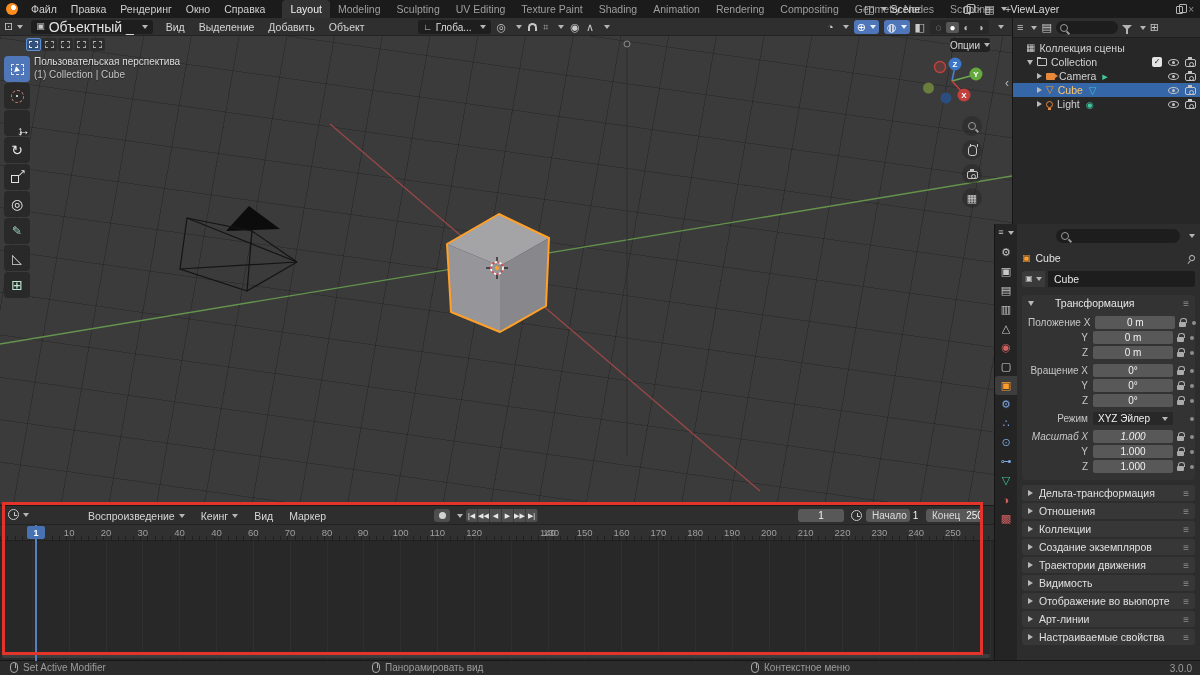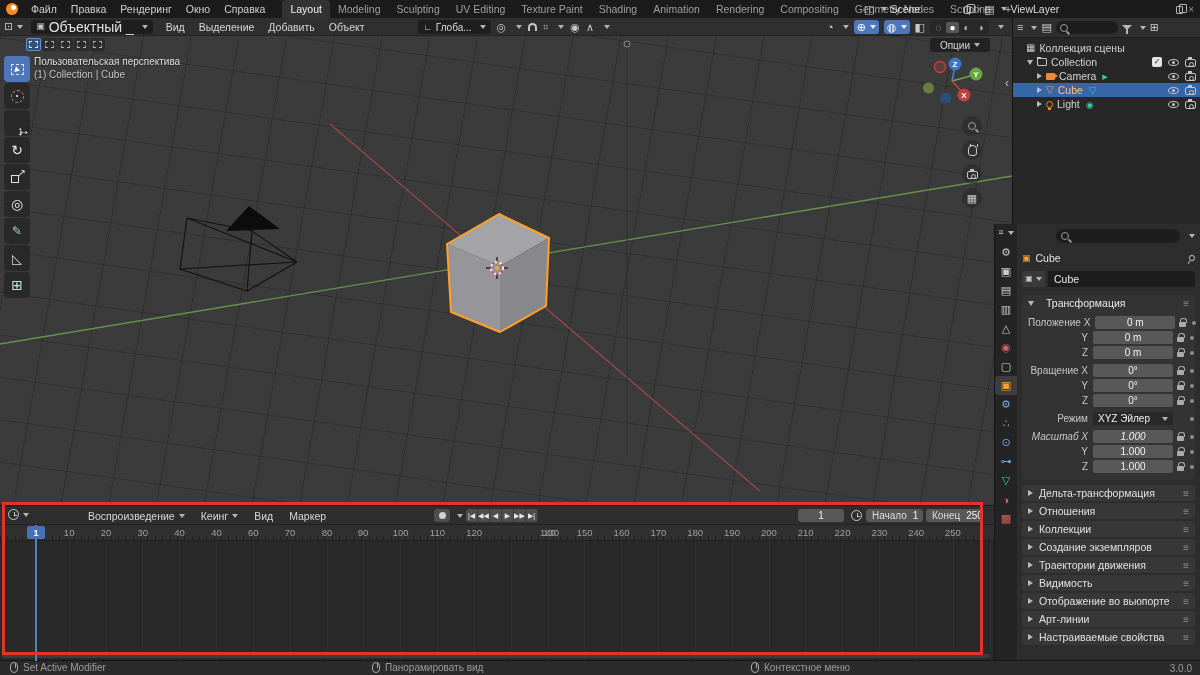--- a/index.html
+++ b/index.html
@@ -109,21 +109,21 @@
   .t-rotate::before { content:"↻"; color:#e8e8e8; font-size:14px; }
   .t-scale { width:8px; height:8px; border:1px solid #e2e2e2; position:relative; margin:4px 0 0 -4px; }
   .t-scale::after { content:"↗"; position:absolute; top:-9px; right:-8px; font-size:10px; color:#e8e8e8; }
   .t-transform::before { content:"◎"; color:#e8e8e8; font-size:14px; }
   .t-annotate::before { content:"✎"; color:#9fd8cd; font-size:12px; }
   .t-measure::before { content:"◺"; color:#d8d8d8; font-size:13px; }
   .t-add-cube::before { content:"⊞"; color:#bfe8d2; font-size:14px; }
   .vp-text { position:absolute; left:34px; top:20px; z-index:2; font-size:10px; color:#dedede; text-shadow:0 1px 1px rgba(0,0,0,.4); }
   .vp-text .l2 { color:#c4c4c4; margin-top:2px; }
   .vp-options { position:absolute; right:22px; top:2px; height:14px; background:rgba(30,30,30,.85); border-radius:3px;
-                display:flex; align-items:center; padding:0 10px; z-index:2; font-size:10px; color:#d8d8d8; }
+                display:flex; align-items:center; padding:0 0; z-index:2; font-size:10px; color:#d8d8d8; }
   .gizmo { position:absolute; left:922px; top:16px; z-index:2; }
   .navcol { position:absolute; left:962px; top:80px; z-index:2; display:flex; flex-direction:column; gap:4px; }
   .navbtn { width:20px; height:20px; border-radius:50%; background:rgba(35,35,35,.45); display:flex; align-items:center; justify-content:center; }
   .n-toggle { position:absolute; right:3px; top:40px; z-index:2; color:#b9b9b9; font-size:12px; }
 
   
   .outliner { position:absolute; left:1012px; top:18px; width:188px; height:206px; background:#272727; border-left:1px solid #161616; }
   .ol-header { height:20px; background:#2f2f2f; border-bottom:1px solid #1f1f1f; display:flex; align-items:center; padding:0 4px; gap:4px; }
   .ol-search { flex:0 0 62px; height:13px; background:#1d1d1d; border-radius:7px; display:flex; align-items:center; padding:0 4px; }
   .ol-rows { padding-top:3px; }
@@ -142,21 +142,21 @@
   .pr-edbtn { margin:4px 0 6px 0; display:flex; align-items:center; }
   .pr-content { margin-left:22px; padding:5px 5px 0 5px; }
   .pr-searchrow { display:flex; align-items:center; gap:5px; margin-bottom:6px; }
   .pr-search { flex:1; height:14px; background:#1d1d1d; border-radius:7px; display:flex; align-items:center; padding:0 5px; margin-left:34px; }
   .pr-bc { display:flex; align-items:center; gap:5px; height:18px; margin-bottom:4px; font-size:10.5px; color:#e2e2e2; }
   .pr-namerow { display:flex; align-items:center; gap:3px; margin-bottom:8px; }
   .pr-objbtn { width:24px; height:16px; background:#3a3a3a; border-radius:3px 0 0 3px; display:flex; align-items:center; justify-content:center; gap:2px; }
   .pr-namefield { flex:1; height:16px; background:#1d1d1d; border:none; border-radius:0 3px 3px 0; color:#e8e8e8;
                   font-size:10.5px; padding:0 6px; font-family:inherit; }
   .panel { background:#333333; border-radius:4px; padding-bottom:5px; margin-bottom:5px; }
-  .panel-head { height:16px; display:flex; align-items:center; gap:12px; padding:0 6px; font-size:10.5px; color:#e6e6e6; }
+  .panel-head { height:16px; display:flex; align-items:center; gap:21px; padding:0 6px; font-size:10.5px; color:#e6e6e6; }
   .handle { margin-left:auto; color:#8f8f8f; font-size:10px; letter-spacing:0; }
   .tr-row { display:flex; align-items:center; height:13px; margin:0 6px 2px 6px; }
   .tr-label { flex:0 0 60px; text-align:right; margin-right:5px; font-size:10px; color:#c6c6c6; white-space:nowrap; }
   .tr-field { flex:0 0 80px; height:13px; background:#585858; border-radius:2px; color:#f1f1f1; font-size:10px;
               display:flex; align-items:center; justify-content:center; }
   .tr-field.dd { background:#282828; justify-content:flex-start; padding:0 5px; }
   .tr-field.dd .chev { margin-left:auto; }
   .tr-lock { flex:0 0 14px; display:flex; justify-content:center; }
   .tr-dot { flex:0 0 10px; display:flex; justify-content:center; }
   .cpanel { height:16px; background:#373737; border-radius:3px; margin-bottom:2px; display:flex; align-items:center;
@@ -174,21 +174,21 @@
   .tl-recchev { position:absolute; left:453px; top:8px; }
   .tl-transport { position:absolute; left:466px; top:3px; display:flex; border-radius:3px; overflow:hidden; }
   .tl-tb { width:12px; height:13px; background:#4e4e4e; border-right:1px solid #3a3a3a; color:#e8e8e8;
            font-size:7px; display:flex; align-items:center; justify-content:center; }
   .tl-field { position:absolute; top:3px; height:13px; background:#585858; border-radius:3px; display:flex; align-items:center;
               font-size:10px; color:#f2f2f2; padding:0 6px; }
   .tl-field .lbl { color:#dcdcdc; margin-right:6px; }
   .tl-field .val { margin-left:auto; }
   .tl-framefield { left:798px; width:46px; justify-content:center; }
   .tl-stopwatch { position:absolute; left:851px; top:4px; }
-  .tl-start { left:866px; width:57px; }
+  .tl-start { left:866px; width:44px; }
   .tl-end { left:926px; width:56px; }
   .tl-ruler { position:relative; height:16px; background:#303030; border-bottom:1px solid #202020; }
   .tl-num { position:absolute; top:2px; transform:translateX(-50%); font-size:9.5px; color:#9f9f9f; }
   .tl-ticks { position:absolute; left:0; right:0; bottom:0; height:4px;
               background:repeating-linear-gradient(90deg,#202020 0 1px,transparent 1px 7.37px); }
   .tl-pill { position:absolute; left:27px; top:1px; width:18px; height:13px; background:#4772b3; border-radius:2px;
              color:#fff; font-size:9px; font-weight:bold; display:flex; align-items:center; justify-content:center; transform:none; z-index:3; }
   .tl-body { position:relative; height:120px; background:#282828;
              background-image:repeating-linear-gradient(90deg, rgba(255,255,255,0.03) 0 1px, transparent 1px 36.83px);
              background-position:32px 0; }

